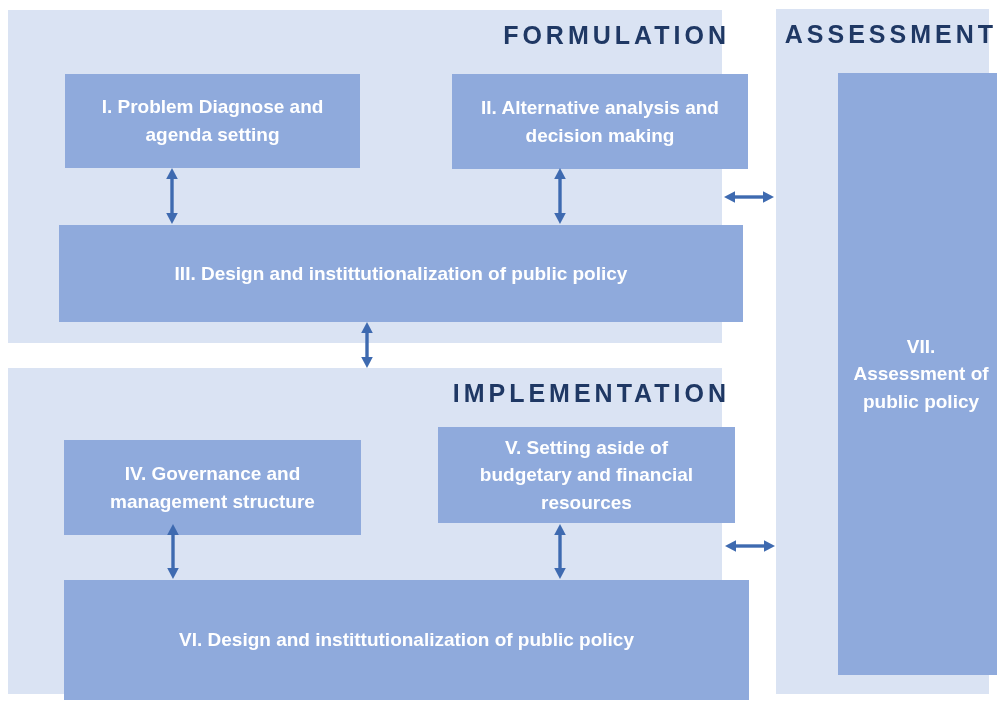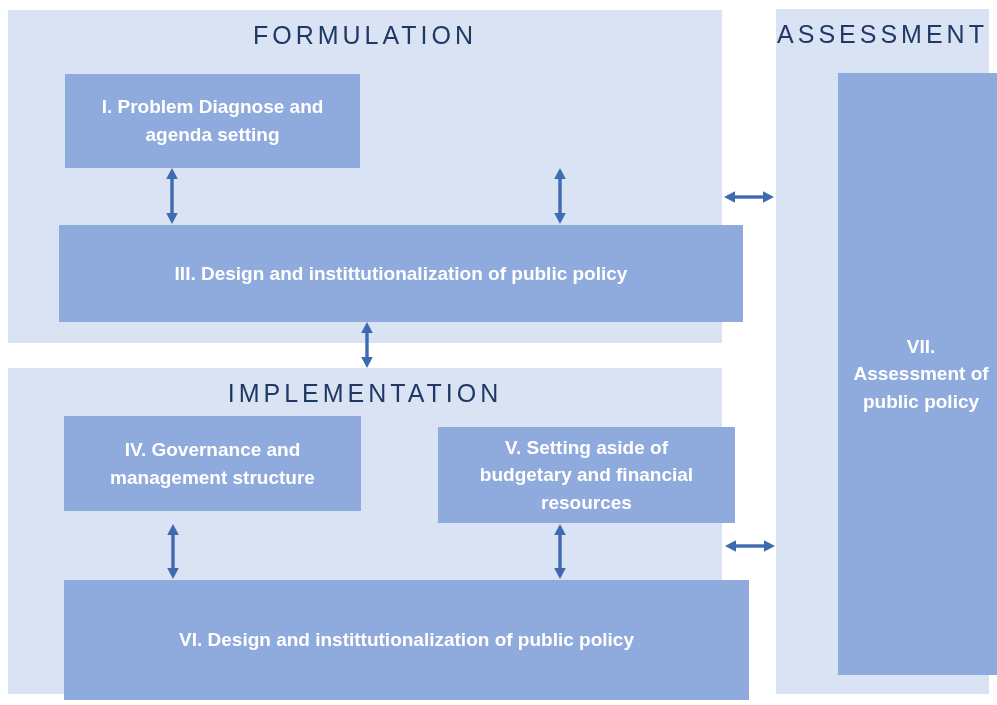--- a/index.html
+++ b/index.html
@@ -26,26 +26,26 @@
     position: absolute;
     background: var(--panel-bg);
   }
   .panel-formulation   { left: 8px;   top: 10px;  width: 714px; height: 333px; }
   .panel-implementation{ left: 8px;   top: 368px; width: 714px; height: 326px; }
   .panel-assessment    { left: 776px; top: 9px;   width: 213px; height: 685px; }
 
   .panel-title {
     position: absolute;
     top: 11px;
-    left: 0;
+    left: 8px;
     width: 100%;
-    text-align: center;
+    text-align: right;
     color: var(--title-text);
     font-size: 25px;
-    font-weight: 400;
+    font-weight: 700;
     letter-spacing: 4px;
     white-space: nowrap;
   }
 
   .box {
     position: absolute;
     background: var(--box-bg);
     color: var(--box-text);
     font-weight: bold;
     font-size: 19px;
@@ -54,21 +54,21 @@
     align-items: center;
     justify-content: center;
     text-align: center;
     white-space: pre-line;
     padding: 4px 10px;
     margin-left: 40px;
   }
   .box-1 { left: 25px;  top: 74px;  width: 295px; height: 94px; }
   .box-2 { left: 412px; top: 74px;  width: 296px; height: 95px; }
   .box-3 { left: 19px;  top: 225px; width: 684px; height: 97px; }
-  .box-4 { left: 24px;  top: 416px; width: 297px; height: 95px; }
+  .box-4 { left: 24px;  top: 440px; width: 297px; height: 95px; }
   .box-5 { left: 398px; top: 427px; width: 297px; height: 96px; }
   .box-6 { left: 24px;  top: 580px; width: 685px; height: 120px; }
   .box-7 { left: 798px; top: 73px;  width: 166px; height: 602px; }
 
   .arrow { position: absolute; color: var(--arrow); }
   .arrow svg { display: block; }
   .arrow-v1 { left: 163px; top: 168px; }
   .arrow-v2 { left: 551px; top: 168px; }
   .arrow-v3 { left: 358px; top: 322px; }
   .arrow-v4 { left: 164px; top: 524px; }
@@ -88,20 +88,22 @@
   <section class="panel panel-implementation">
     <h2 class="panel-title">IMPLEMENTATION</h2>
   </section>
 
   <section class="panel panel-assessment">
     <h2 class="panel-title">ASSESSMENT</h2>
   </section>
 
   <div class="box box-1">I. Problem Diagnose and
 agenda setting</div>
+  <div class="box box-2">II. Alternative analysis and
+decision making</div>
   <div class="box box-3">III. Design and instittutionalization of public policy</div>
   <div class="box box-4">IV. Governance and
 management structure</div>
   <div class="box box-5">V. Setting aside of
 budgetary and financial
 resources</div>
   <div class="box box-6">VI. Design and instittutionalization of public policy</div>
   <div class="box box-7">VII.
 Assessment of
 public policy</div>

